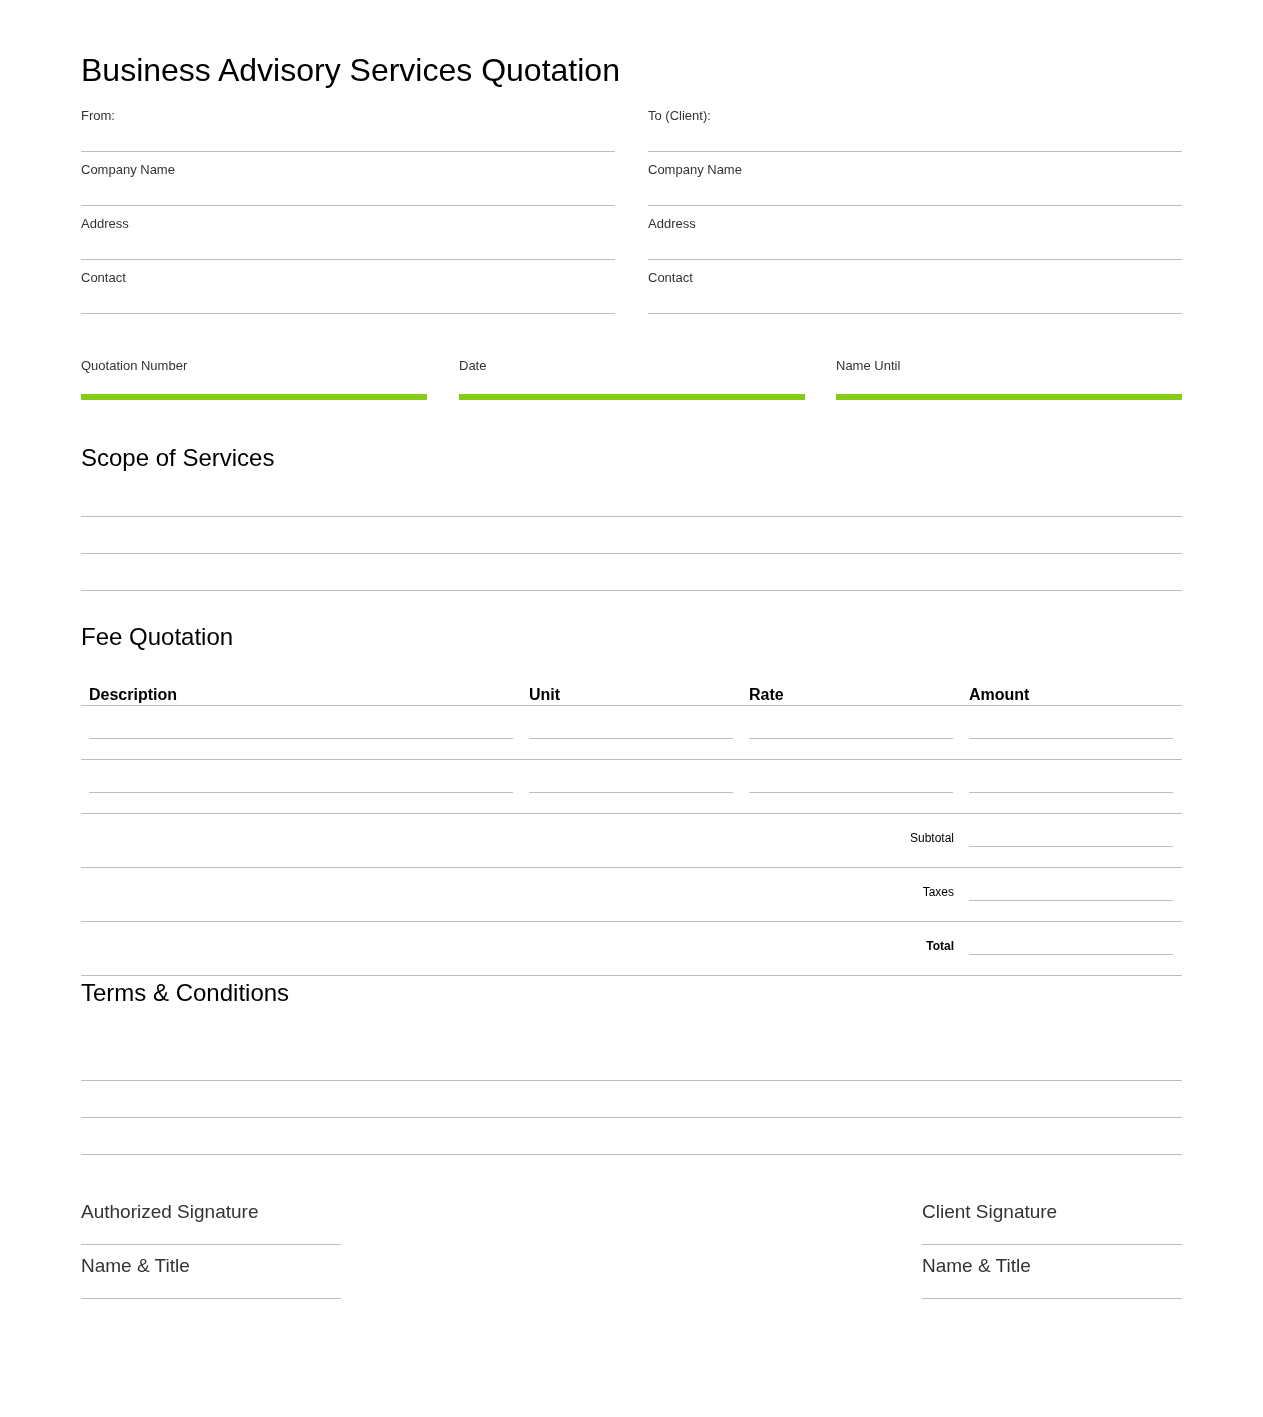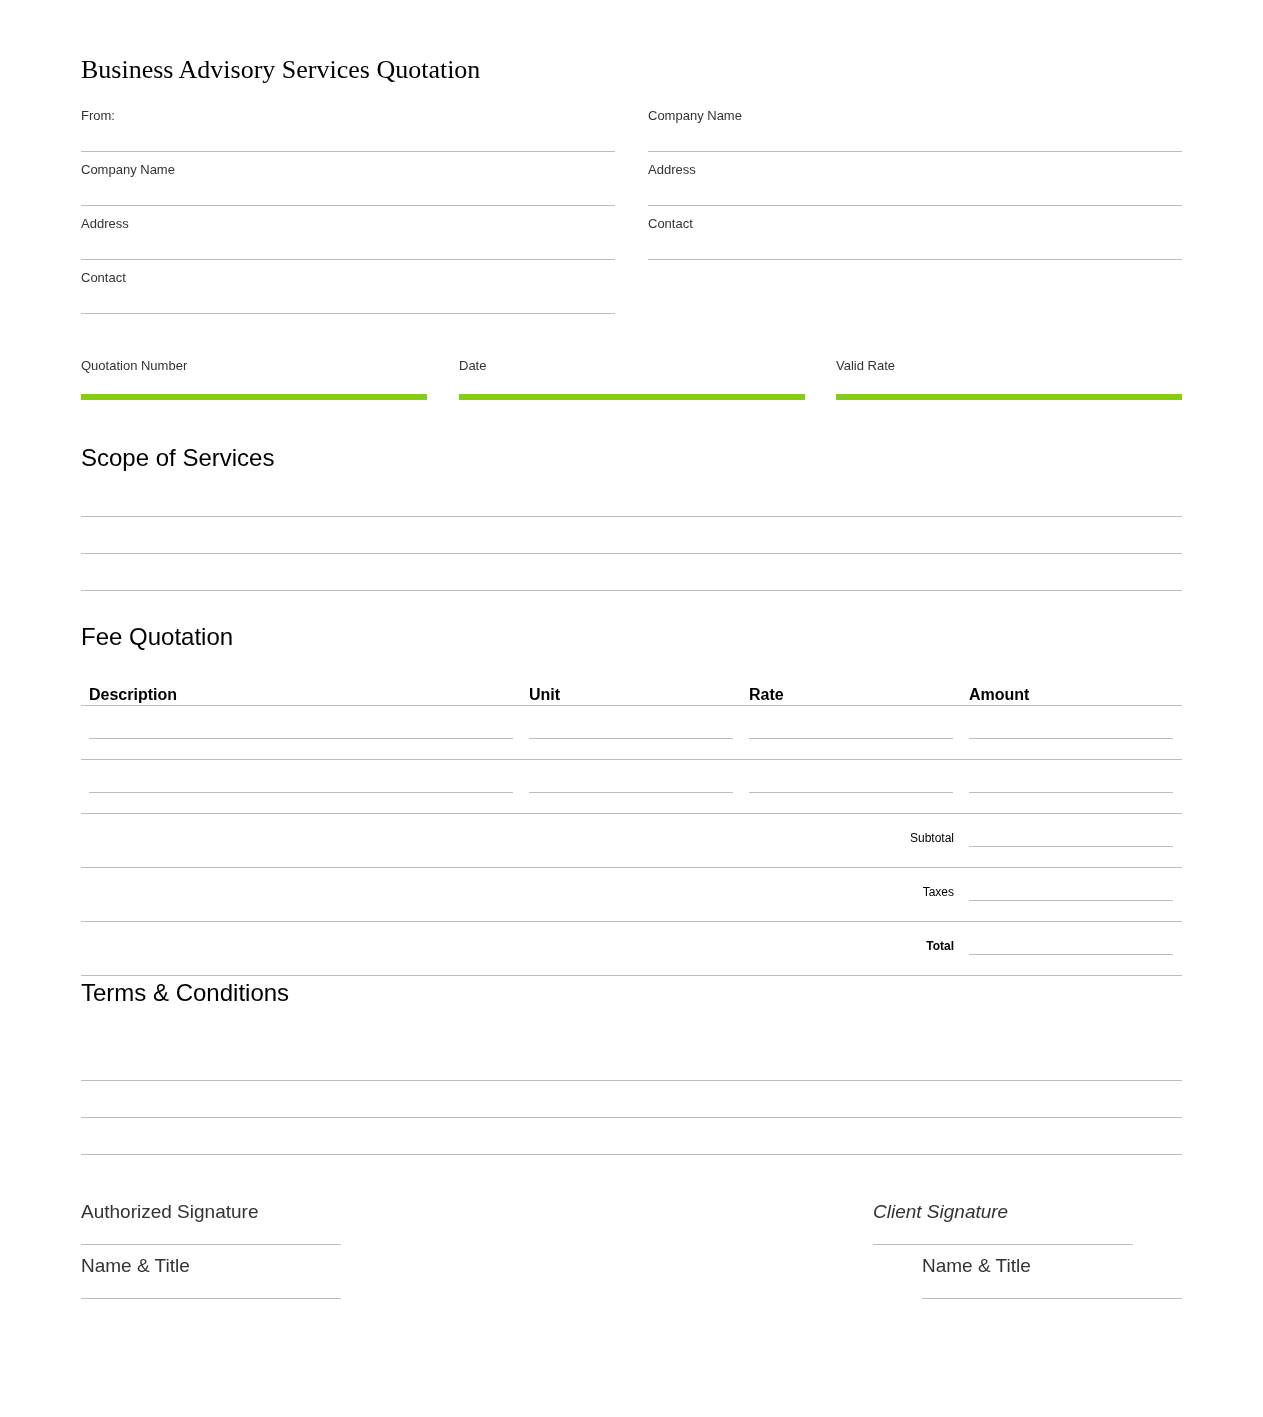--- a/index.html
+++ b/index.html
@@ -1,18 +1,18 @@
 <!DOCTYPE html>
 <html><head>
 <meta charset="utf-8">
 <style>
   html, body { margin: 0; padding: 0; background: #ffffff; }
   body { width: 1263px; height: 1417px; font-family: "Liberation Sans", sans-serif; color: #000; position: relative; }
   .page { position: absolute; left: 81px; top: 0; width: 1101px; }
-  h1 { position: absolute; left: 0; top: 50px; margin: 0; font-size: 26px; font-weight: normal; line-height: 40px; white-space: nowrap; font-family: Liberation Serif, serif; }
+  h1 { position: absolute; left: 0; top: 50px; margin: 0; font-size: 32px; font-weight: normal; line-height: 40px; white-space: nowrap; }
   .col { position: absolute; width: 534px; }
   .field { position: relative; height: 54px; border-bottom: 1px solid #bdbdbd; box-sizing: border-box; }
   .field .lbl { position: absolute; left: 0; top: 10px; font-size: 13px; color: #333; }
   .meta { position: absolute; top: 340px; width: 346px; height: 60px; border-bottom: 6px solid #84cc16; box-sizing: border-box; }
   .meta .lbl { position: absolute; left: 0; top: 18px; font-size: 13px; color: #333; }
   h2 { position: absolute; left: 0; margin: 0; font-size: 24px; font-weight: normal; line-height: 30px; white-space: nowrap; }
   .line { position: absolute; left: 0; width: 1101px; height: 0; border-top: 1px solid #bdbdbd; }
   .th { position: absolute; top: 677px; font-size: 16px; font-weight: bold; margin-top: 9px; }
   .cell-line { position: absolute; height: 0; border-top: 1px solid #bdbdbd; }
   .tot-lbl { position: absolute; right: 228px; font-size: 12px; text-align: right; }
@@ -35,38 +35,41 @@
     <div class="field">
         <span class="lbl">Address</span>
       </div>
     <div class="field">
         <span class="lbl">Contact</span>
       </div>
   </div>
 
   <div class="col" style="left:567px; top:98px;">
     <div class="field">
+        <span class="lbl">To (Client):</span>
+      </div>
+    <div class="field">
         <span class="lbl">Company Name</span>
       </div>
     <div class="field">
         <span class="lbl">Address</span>
       </div>
     <div class="field">
         <span class="lbl">Contact</span>
       </div>
   </div>
 
   <div class="meta" style="left:0;">
       <span class="lbl">Quotation Number</span>
     </div>
   <div class="meta" style="left:378px;">
       <span class="lbl">Date</span>
     </div>
   <div class="meta" style="left:755px;">
-      <span class="lbl">Valid Rate</span>
+      <span class="lbl">Name Until</span>
     </div>
 
   <h2 style="top:443px;">Scope of Services</h2>
   <div class="line" style="top:516px;"></div>
   <div class="line" style="top:553px;"></div>
   <div class="line" style="top:590px;"></div>
 
   <h2 style="top:622px;">Fee Quotation</h2>
   <span class="th" style="left:8px;">Description</span>
   <span class="th" style="left:448px;">Unit</span>
@@ -102,19 +105,19 @@
   <div class="line" style="top:1080px;"></div>
   <div class="line" style="top:1117px;"></div>
   <div class="line" style="top:1154px;"></div>
 
   <div class="sig" style="left:0; top:1191px;">
       <span class="lbl">Authorized Signature</span>
     </div>
   <div class="sig" style="left:0; top:1245px;">
       <span class="lbl">Name &amp; Title</span>
     </div>
-  <div class="sig" style="left:792px; top:1191px;font-style:italic;">
+  <div class="sig" style="left:841px; top:1191px;">
       <span class="lbl">Client Signature</span>
     </div>
   <div class="sig" style="left:841px; top:1245px;">
       <span class="lbl">Name &amp; Title</span>
     </div>
 </div>
 
 </body></html>

